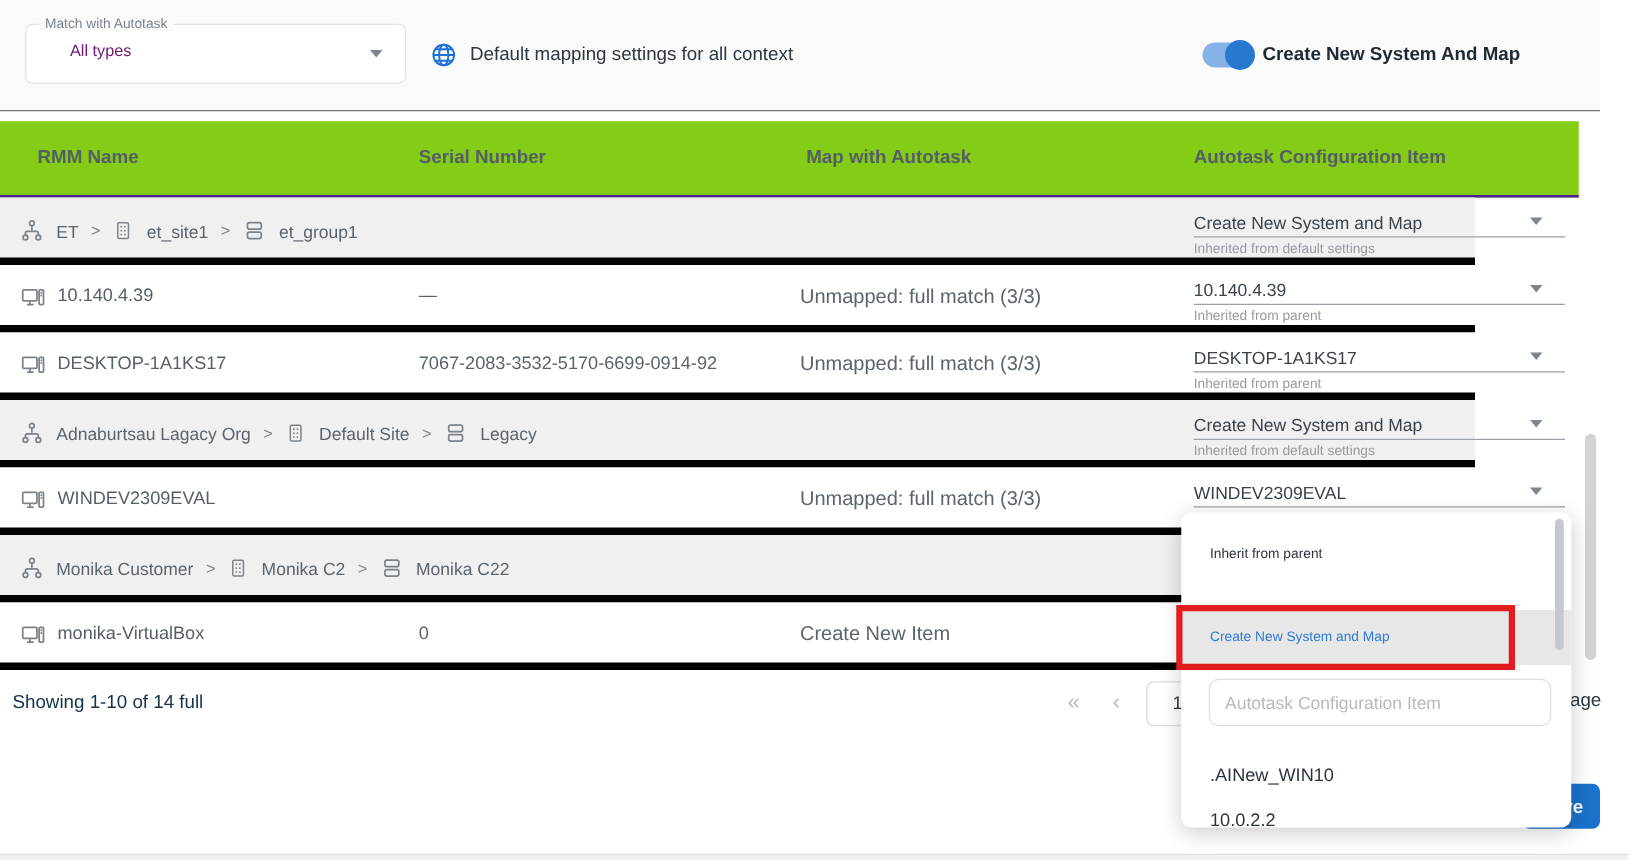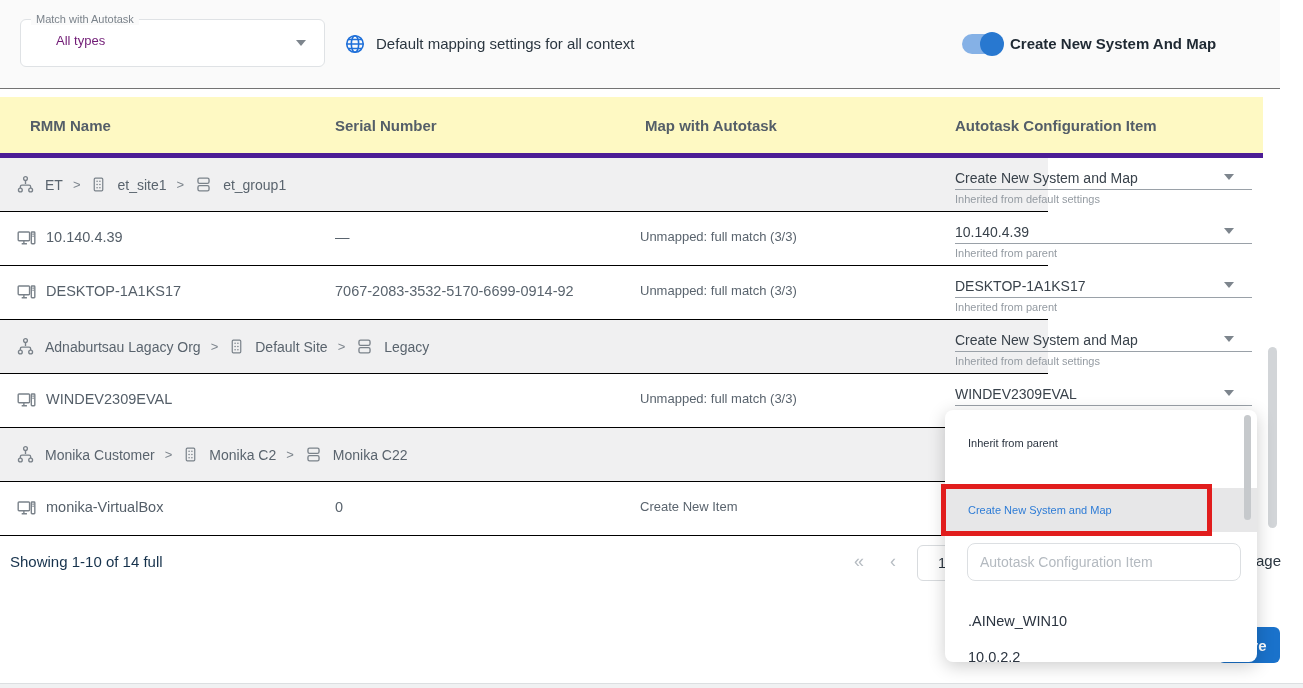--- a/index.html
+++ b/index.html
@@ -14,30 +14,30 @@
   .type-select .value { position:absolute; left:14px; top:13px; font-size:13px; color:#701a75;margin-left:21px; }
   .chev { width:0; height:0; border-left:5px solid transparent; border-right:5px solid transparent; border-top:6px solid #7d858d; display:inline-block; }
   .type-select .chev { position:absolute; right:18px; top:20px; }
   .globe { position:absolute; left:344px; top:33px; }
   .ctx-label { position:absolute; left:376px; top:35px; font-size:15px; color:#2b3640; }
   .toggle { position:absolute; left:962px; top:34px; width:38px; height:20px; background:#85b1e6; border-radius:10px; cursor:pointer; }
   .toggle .knob { position:absolute; right:-4px; top:-2px; width:24px; height:24px; border-radius:50%; background:#2878d0; }
   .toggle-label { position:absolute; left:1010px; top:35px; font-size:15px; font-weight:700; color:#1f2933; }
 
   
-  .tbl-header { position:absolute; left:0; top:97px; width:1263px; height:61px; background:#fef9c3; border-bottom:5px solid #4c1d95; }
+  .tbl-header { position:absolute; left:0; top:97px; width:1263px; height:61px; background:#84cc16; border-bottom:2px solid #4c1d95; }
   .tbl-header span { position:absolute; top:20px; font-size:15px; font-weight:600; color:#545e68; }
-  .row { position:absolute; left:0; width:1048px; height:54px; border-bottom:1px solid #000000; background:#fff; }
+  .row { position:absolute; left:0; width:1180px; height:54px; border-bottom:6px solid #000000; background:#fff; }
   .row.group { background:#f0f0f1; }
   .cell-name { position:absolute; left:46px; top:17px; font-size:14.5px; color:#555f69; }
   .cell-icon { position:absolute; left:16px; top:16px; }
   .crumbs { position:absolute; left:16px; top:17px; font-size:14px; color:#5a646e; display:flex; align-items:center; gap:10px; }
   .crumbs .sep { color:#7d858d; font-size:13px; }
   .cell-serial { position:absolute; left:335px; top:17px; font-size:14.5px; color:#5a646e; }
-  .cell-map { position:absolute; left:640px; top:17px; font-size:13px; color:#5a646e; }
+  .cell-map { position:absolute; left:640px; top:17px; font-size:16px; color:#5a646e; }
   .sel { position:absolute; left:955px; top:10px; width:297px; cursor:pointer; }
   .sel .sel-value { font-size:14px; color:#39424b; line-height:20px; border-bottom:1px solid #9aa1a8; padding-bottom:1px; }
   .sel .chev { position:absolute; right:18px; top:6px; }
   .sel .sel-helper { font-size:11px; color:#949ba2; padding-top:3px; }
 
   
   .showing { position:absolute; left:10px; top:553px; font-size:15px; color:#16324c; }
   .showing b { font-weight:400; }
   .pg-first { position:absolute; left:854px; top:551px; font-size:18px; color:#b6bcc2; cursor:pointer; }
   .pg-prev  { position:absolute; left:890px; top:551px; font-size:18px; color:#b6bcc2; cursor:pointer; }

